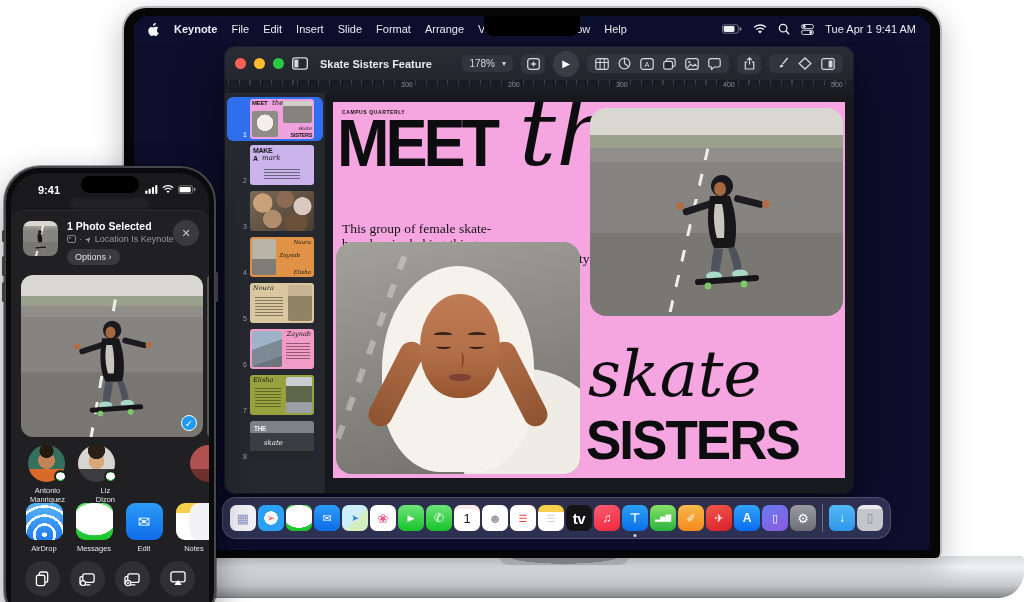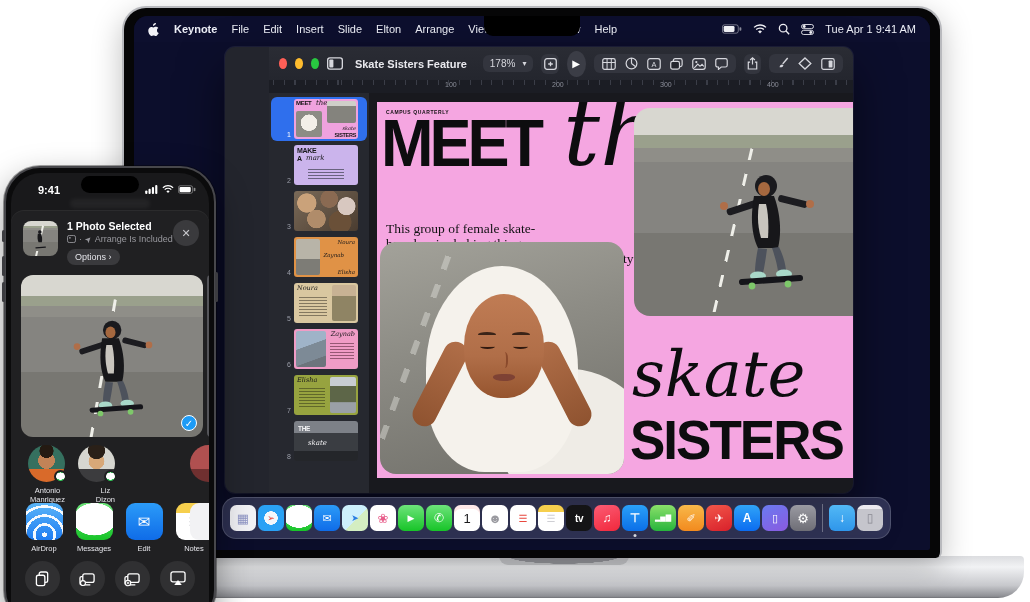--- a/index.html
+++ b/index.html
@@ -35,21 +35,21 @@
     width:96px; height:20px; background:#000; border-radius:0 0 9px 9px; }
   .mb-left { display:flex; align-items:center; gap:14px; }
   .mb-app { font-weight:bold; }
   .mb-right { margin-left:auto; display:flex; align-items:center; gap:11px; }
   .mb-right svg { display:block; }
   .mb-clock { font-size:11px; }
 
   
   .kn-window { position:absolute; left:91px; top:31px; width:628px; height:446px; z-index:4;
     background:#23252d; border-radius:10px; box-shadow:0 22px 46px rgba(0,0,0,.55), 0 0 0 1px rgba(255,255,255,.07);
-    overflow:hidden; display:flex; flex-direction:column;padding-left:44px; }
+    overflow:hidden; display:flex; flex-direction:column; }
   .kn-titlebar { height:33px; background:linear-gradient(#2a2c34,#24262e); display:flex; align-items:center;
     padding:0 10px; gap:8px; flex:none; }
   .tl { width:11px; height:11px; border-radius:50%; }
   .tl.red{ background:#ff5f57; } .tl.yel{ background:#febc2e; } .tl.grn{ background:#28c840; }
   .kn-title { color:#e9e9ee; font-size:11px; font-weight:bold; margin-left:4px; white-space:nowrap; }
   .tb-spacer { flex:1; }
   .tb-pill { display:flex; align-items:center; gap:7px; background:#33353e; border-radius:6px;
     padding:3px 7px; color:#d6d7dd; font-size:10px; }
   .tb-btn { display:flex; align-items:center; justify-content:center; background:#33353e; border-radius:6px;
     width:24px; height:20px; }
@@ -198,21 +198,21 @@
   .dock-icon[data-kind="mail"]{ background:linear-gradient(180deg,#2b9bf8,#0f6ce8); font-size:11px; }
   .dock-icon[data-kind="maps"]{ background:linear-gradient(135deg,#cdeffc 0 55%, #d4eec2 55%); color:#2a7de1; font-size:9px; }
   .dock-icon[data-kind="photos"]{ background:#fff; color:#e85d8a; font-size:13px; }
   .dock-icon[data-kind="facetime"]{ background:linear-gradient(180deg,#6de37a,#17c428); font-size:9px; }
   .dock-icon[data-kind="phone"]{ background:linear-gradient(180deg,#6de37a,#17c428); font-size:12px; }
   .dock-icon[data-kind="calendar"]{ background:#fff; color:#1a1a1c; font-size:13px;
       box-shadow:inset 0 4px 0 rgba(236,66,66,.12); }
   .dock-icon[data-kind="contacts"]{ background:#fff; color:#9a9aa0; font-size:13px; }
   .dock-icon[data-kind="reminders"]{ background:#fff; color:#e8483f; font-size:10px; }
   .dock-icon[data-kind="notes"]{ background:linear-gradient(180deg,#f6cf4d 0 26%, #fff 26%); color:#cfcfd4; font-size:10px; }
-  .dock-icon[data-kind="appletv"]{ background:#141416; font-weight:bold; font-size:10px; letter-spacing:-.5px; }
+  .dock-icon[data-kind="appletv"]{ background:#141416; font-weight:bold; font-size:15px; letter-spacing:-.5px; }
   .dock-icon[data-kind="music"]{ background:linear-gradient(160deg,#fb5c74,#f2283c); }
   .dock-icon[data-kind="keynote"]{ background:linear-gradient(180deg,#2aa0f8,#0b6fe8); font-weight:bold; }
   .dock-icon[data-kind="keynote"]::after { content:""; position:absolute; bottom:-6px; left:50%; transform:translateX(-50%);
       width:3px; height:3px; border-radius:50%; background:#d6d7de; }
   .dock-icon[data-kind="numbers"]{ background:linear-gradient(180deg,#8ae06a,#27b43c); font-size:7px; letter-spacing:0; }
   .dock-icon[data-kind="pages"]{ background:linear-gradient(180deg,#f8b84a,#f28a1e); font-size:11px; }
   .dock-icon[data-kind="rocket"]{ background:linear-gradient(160deg,#f2574a,#d8202a); font-size:11px; }
   .dock-icon[data-kind="appstore"]{ background:linear-gradient(180deg,#30a4f8,#0b6cf0); font-weight:bold; }
   .dock-icon[data-kind="iphone-mirroring"]{ background:linear-gradient(150deg,#6a7bf0,#8a5ae0); font-size:11px; }
   .dock-icon[data-kind="settings"]{ background:linear-gradient(#9a9aa2,#6e6e76); font-size:13px; }
@@ -319,21 +319,21 @@
             <svg width="12" height="14" viewBox="0 0 14 17">
                 <path d="M9.5 1.2c-.1 1-.6 1.9-1.3 2.5-.7.7-1.7 1.1-2.5 1-.1-1 .4-2 1-2.6C7.4 1.4 8.5 1 9.5 1.2zM12.9 12.6c-.4 1-.9 1.9-1.6 2.8-.6.8-1.3 1.6-2.3 1.6-1 0-1.3-.6-2.5-.6s-1.6.6-2.5.6c-1 0-1.7-.8-2.4-1.7C.2 13.4-.7 10 .9 7.8c.7-1.1 1.9-1.8 3.1-1.8 1 0 1.9.6 2.5.6.6 0 1.7-.8 2.9-.7.5 0 1.9.2 2.8 1.5-.1 0-1.7 1-1.6 2.9 0 2.3 2 3.1 2.3 3.3z" fill="#f2f2f7"></path>
               </svg>
           </span>
           <span class="mb-app">Keynote</span>
           <span data-repeat="mac.menu_bar.menus" style="display:flex; gap:14px;">
               <span class="menu-item">File</span>
               <span class="menu-item">Edit</span>
               <span class="menu-item">Insert</span>
               <span class="menu-item">Slide</span>
-              <span class="menu-item">Elton</span>
+              <span class="menu-item">Format</span>
               <span class="menu-item">Arrange</span>
               <span class="menu-item">View</span>
               <span class="menu-item">Play</span>
               <span class="menu-item">Window</span>
               <span class="menu-item">Help</span>
             </span>
         </div>
         <div class="mb-right">
           <span>
             <svg width="20" height="10" viewBox="0 0 24 11">
@@ -721,21 +721,21 @@
             </svg>
           </div>
           <div class="sh-title">1 Photo Selected</div>
           <div class="sh-sub">
             <svg width="9" height="8" viewBox="0 0 10 9">
                 <rect x="0.5" y="0.5" width="9" height="8" rx="2" stroke="#98989e" fill="none"></rect>
                 <circle cx="3.2" cy="3.2" r="1" fill="#98989e"></circle>
               </svg>
             <span>·</span>
             <span class="loc-arrow">➤</span>
-            <span>Arrange Is Included</span>
+            <span>Location Is Keynote</span>
           </div>
           <div class="sh-options">Options ›</div>
           <div class="sh-close">✕</div>
         </div>
 
         <div class="ip-photo photo-road">
           <div class="road-line" style="left:42%; top:14%; height:120%; transform:rotate(10deg);"></div>
           <svg class="skater" style="left:46px; top:26px;" width="92" height="118" viewBox="0 0 110 140">
             <rect x="14" y="52" width="34" height="7" rx="3" transform="rotate(-18 31 55)" fill="#1c1c20"></rect>
             <rect x="66" y="46" width="30" height="7" rx="3" transform="rotate(14 81 49)" fill="#1c1c20"></rect>

